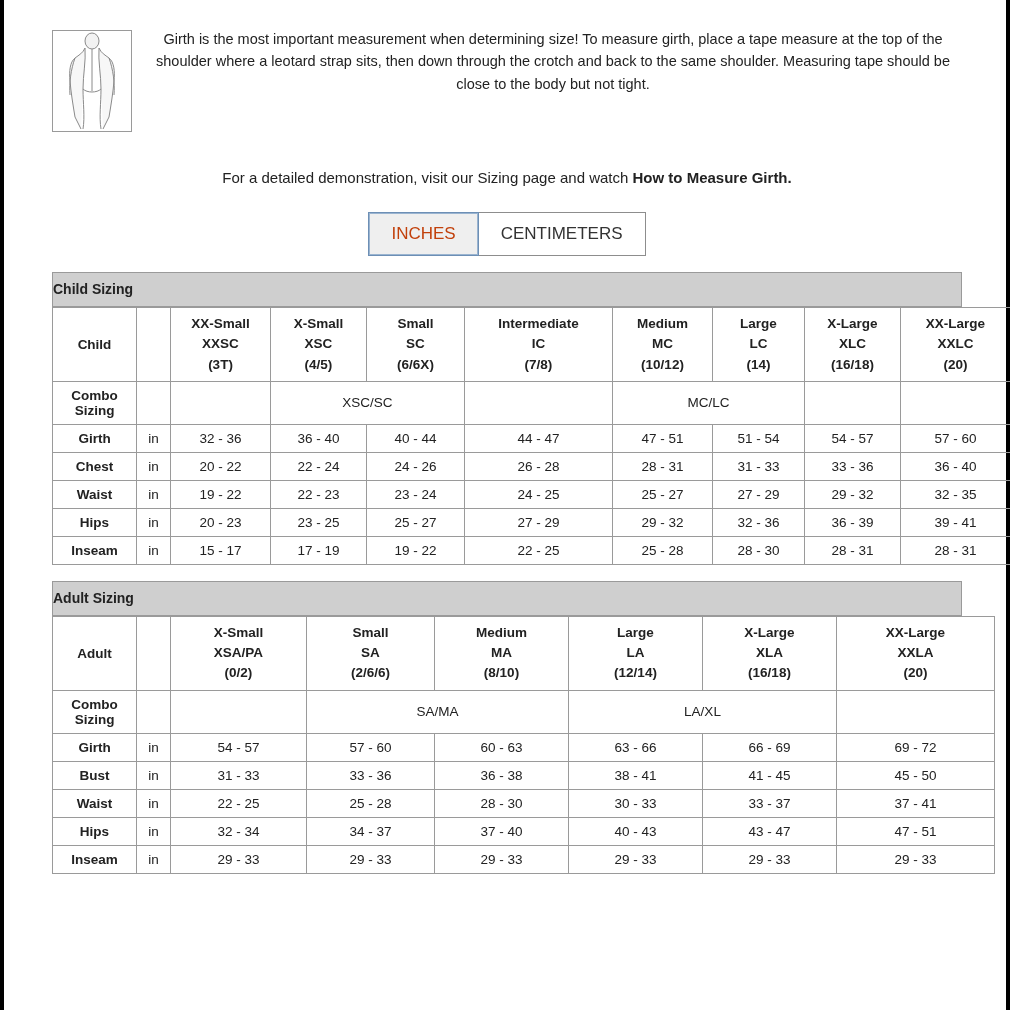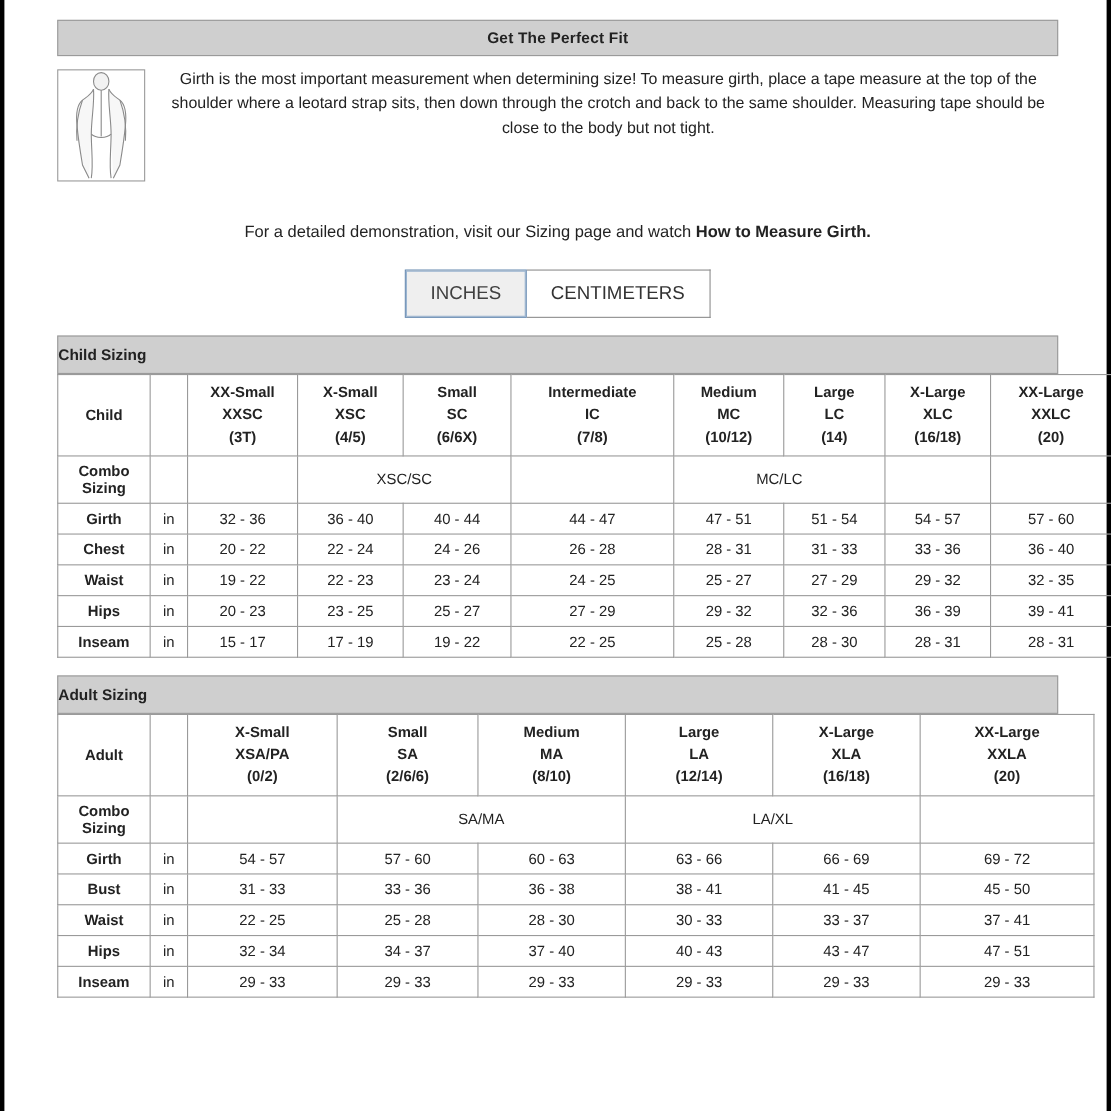--- a/index.html
+++ b/index.html
@@ -76,21 +76,21 @@
     border: 1px solid #8d8d8d;
     background: #ffffff;
     cursor: pointer;
     color: #333;
     font-family: "Liberation Sans", sans-serif;
   }
   .unit-btn.active {
     background: #efefef;
     border-color: #6d8fb5;
     box-shadow: inset 0 0 0 1px #9ab4d0;
-    color: #404040;
+    color: #c2410c;
   }
   .unit-btn + .unit-btn { border-left: none; }
 
   .guide-note {
     text-align: center;
     font-size: 13.5px;
     margin-top: 22px;
     color: #222;
   }
 
@@ -127,21 +127,20 @@
   td.unit-cell { font-size: 13px; }
   td.combo-cell { font-size: 13.5px; }
   td.val { font-size: 13.5px; }
   .row-tall td { padding: 9px 2px; }
 </style>
 </head>
 <body>
 
 <div class="page">
 
-  <div class="fit-header">Get The Perfect Fit</div>
 
   <div class="fit-body">
     <div class="leotard-figure">
       <svg width="78" height="100" viewBox="0 0 78 100" xmlns="http://www.w3.org/2000/svg">
         <g fill="none" stroke="#8a8a8a" stroke-width="1">
           <ellipse cx="39" cy="10" rx="7" ry="8" fill="#f2f2f2"></ellipse>
           <path d="M32 17 C30 22 26 24 22 27 C17 31 16 40 17 50 C18 62 20 74 22 86 L28 98" fill="#f7f7f7"></path>
           <path d="M46 17 C48 22 52 24 56 27 C61 31 62 40 61 50 C60 62 58 74 56 86 L50 98" fill="#f7f7f7"></path>
           <path d="M32 17 C33 30 30 44 30 58 C30 72 32 86 30 98"></path>
           <path d="M46 17 C45 30 48 44 48 58 C48 72 46 86 48 98"></path>

